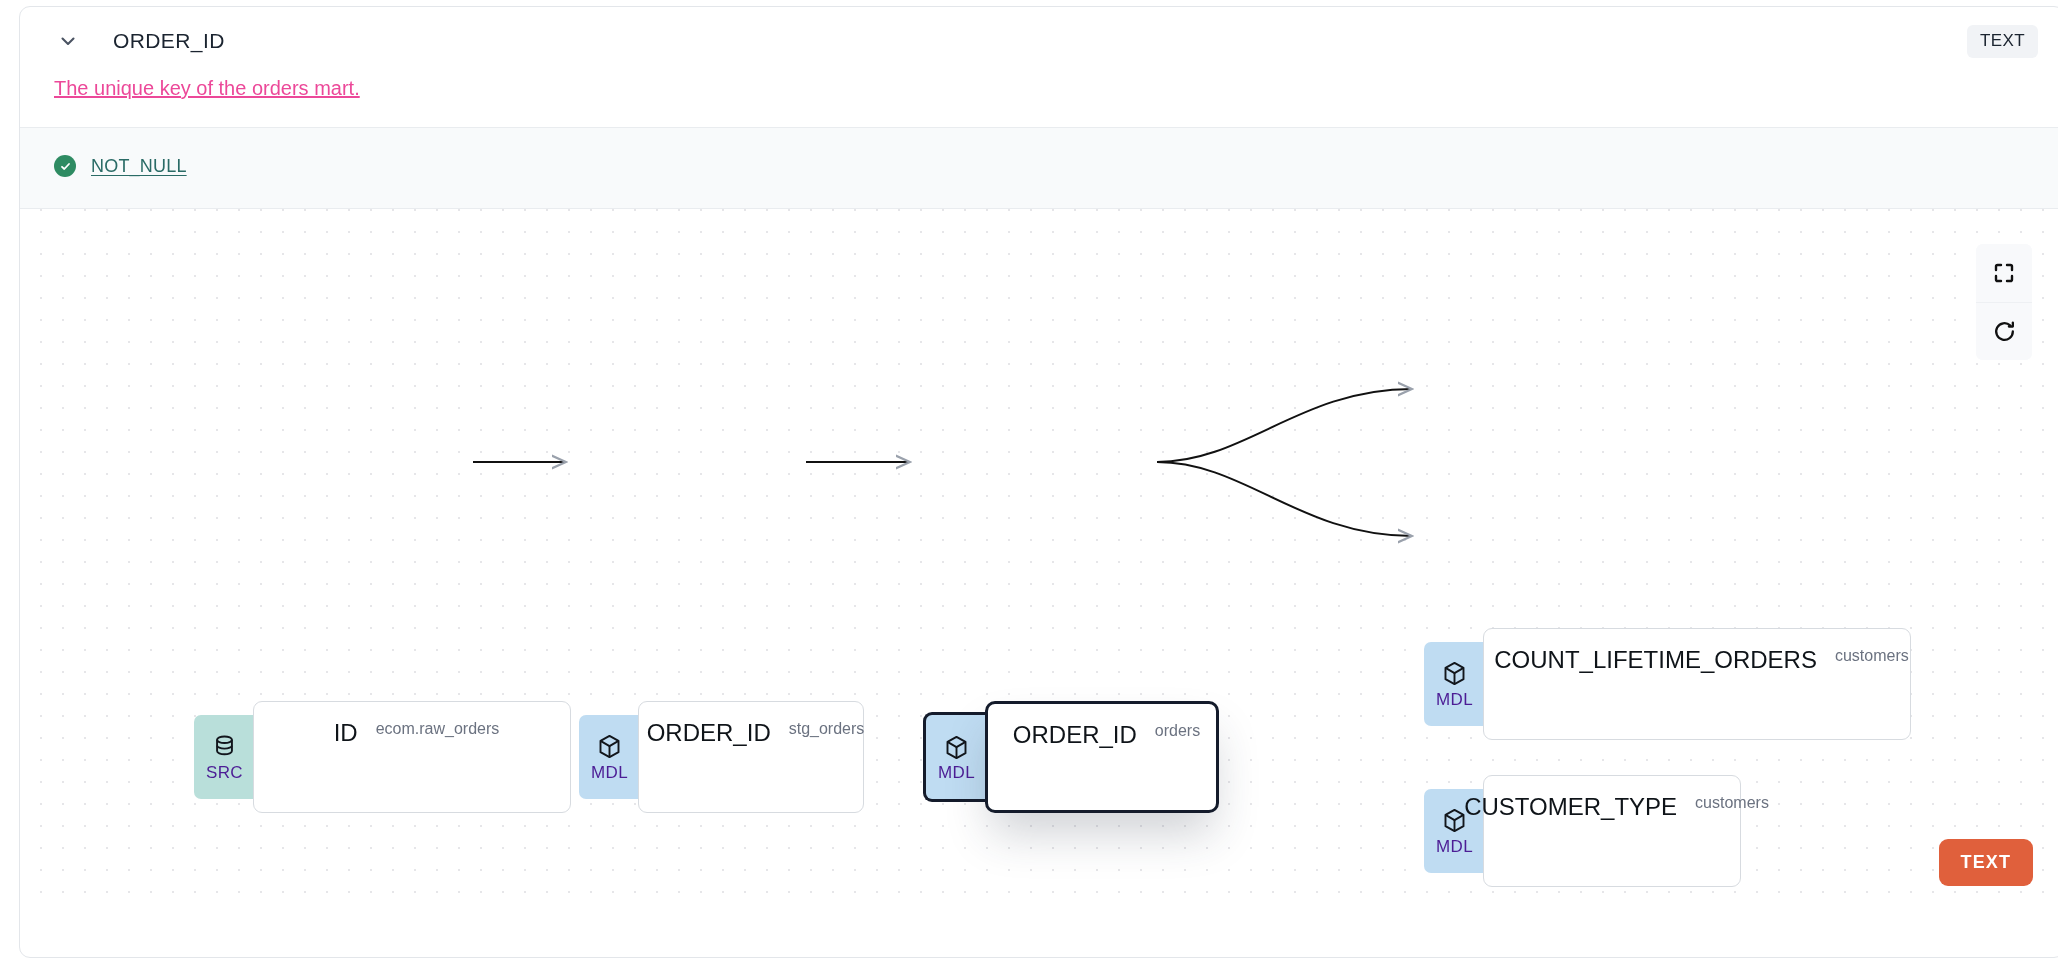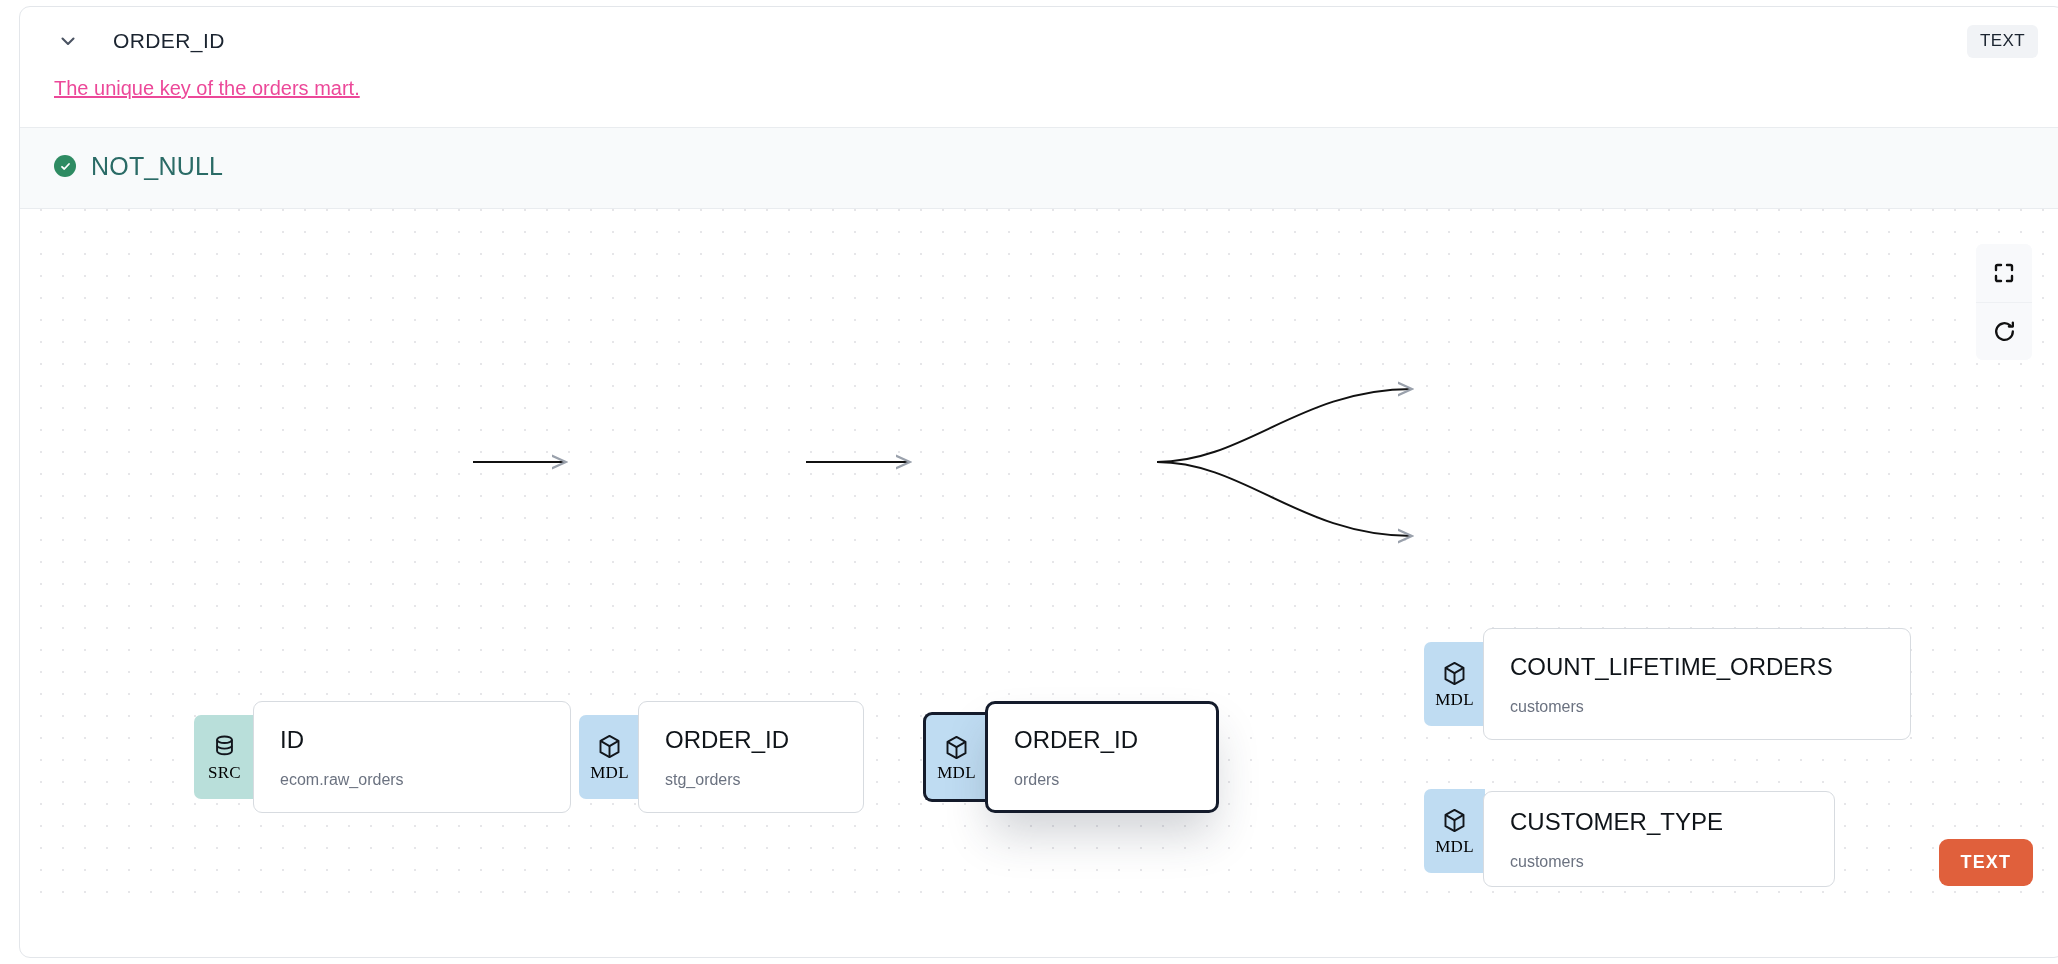--- a/index.html
+++ b/index.html
@@ -89,22 +89,23 @@
     height: 22px;
     border-radius: 50%;
     background: #2e8b62;
     display: flex;
     align-items: center;
     justify-content: center;
     flex: 0 0 auto;
   }
   .check-icon svg { display: block; }
   .test-link {
-    font-size: 25px;
+    font-size: 18px;
     color: #2a6b66;
+    text-decoration: underline;
     text-underline-offset: 3px;
     cursor: pointer;
     letter-spacing: 0.2px;
     white-space: nowrap;
   }
 
   
   .canvas {
     position: relative;
     height: 704px;
@@ -141,34 +142,33 @@
     gap: 2px;
     flex: 0 0 auto;
     position: relative;
     z-index: 1;
   }
   .node-badge.src { background: #b9dfda; }
   .node-badge.mdl { background: #bfdcf2; }
   .node-badge svg { display: block; }
   .badge-text {
     font-size: 17px;
-    color: #000000;
+    color: #4c1d95;
     letter-spacing: 0.3px;
     line-height: 1;
     margin-top: 2px;
-    font-family: Liberation Serif, serif;
   }
   .node-body {
     background: #ffffff;
     border: 1px solid #d7dbe0;
     border-radius: 9px;
     padding: 18px 17px 16px 26px;
     margin-left: -2px;
     display: flex;
-    flex-direction: column;
+    flex-direction: row;
     justify-content: center;
     gap: 18px;
     position: relative;
     z-index: 2;
     min-width: 0;
   }
   .node-name {
     font-size: 24px;
     color: #0f1419;
     line-height: 1.12;
@@ -347,21 +347,21 @@
 
     <div class="node" style="left:1404px; top:566px;">
       <div class="node-badge mdl">
         <svg width="27" height="27" viewBox="0 0 24 24" fill="none">
           <path d="M12 2.6 L20 7 v10 l-8 4.4 L4 17 V7 Z" stroke="#12161c" stroke-width="1.7" stroke-linejoin="round" fill="none"></path>
           <path d="M4 7 L12 11.6 L20 7" stroke="#12161c" stroke-width="1.7" stroke-linejoin="round" fill="none"></path>
           <path d="M12 11.6 V21.4" stroke="#12161c" stroke-width="1.7" fill="none"></path>
         </svg>
         <span class="badge-text">MDL</span>
       </div>
-      <div class="node-body" style="width:352px;margin-top:16px;">
+      <div class="node-body" style="width:258px;">
         <div class="node-name">CUSTOMER_TYPE</div>
         <div class="node-sub">customers</div>
       </div>
     </div>
 
     <div class="controls">
       <div class="ctrl-btn">
         <span>
           <svg width="24" height="24" viewBox="0 0 24 24" fill="none">
             <path d="M4 9 V5.6 C4 4.7 4.7 4 5.6 4 H9" stroke="#111111" stroke-width="2.4" stroke-linecap="round" stroke-linejoin="round"></path>

